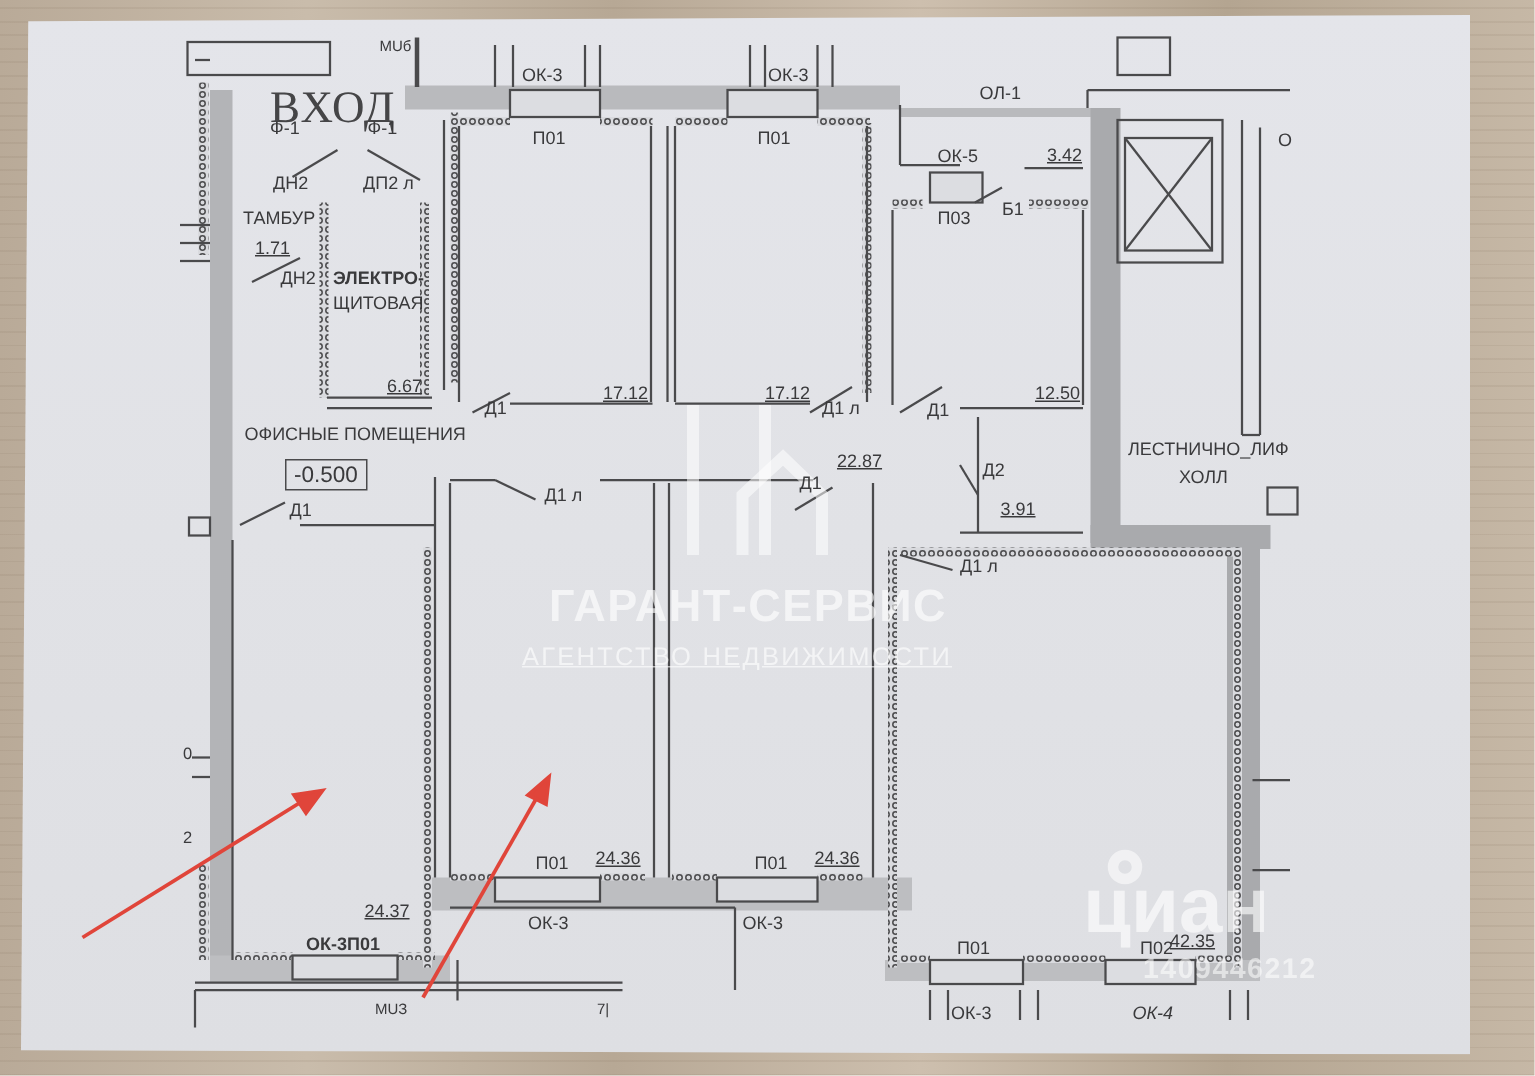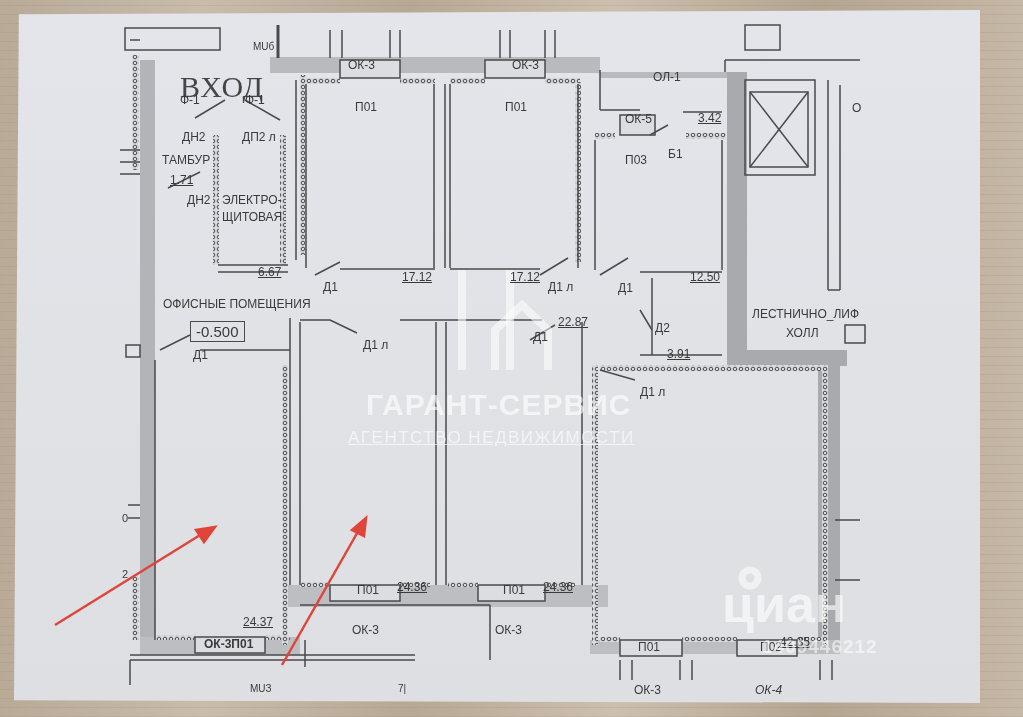--- a/index.html
+++ b/index.html
@@ -6,21 +6,21 @@
   body{width:1023px;height:717px;overflow:hidden;position:relative;
     background:linear-gradient(90deg,#b9aa98 0%,#c9bcab 20%,#b7a895 40%,#cdbfae 60%,#b4a591 80%,#c6b8a6 100%);
     font-family:"Liberation Sans",sans-serif;}
   .wood-lines{position:absolute;inset:0;
     background:repeating-linear-gradient(0deg,rgba(120,100,80,0.10) 0px,rgba(120,100,80,0.10) 1px,transparent 1px,transparent 9px);}
   .paper{position:absolute;left:14px;top:10px;width:966px;height:693px;
     background:linear-gradient(180deg,#e4e5ea 0%,#e1e2e6 50%,#dedfe3 100%);
     box-shadow:0 0 3px rgba(0,0,0,0.25);
     clip-path:polygon(0.5% 0.6%,100% 0%,100% 100%,0% 99.6%);}
   svg.plan{position:absolute;left:0;top:0;}
-  .lbl{position:absolute;color:#3a3a3c;font-size:12px;white-space:nowrap;letter-spacing:0;margin-top:15px;}
+  .lbl{position:absolute;color:#3a3a3c;font-size:12px;white-space:nowrap;letter-spacing:0;}
   .area{text-decoration:underline;}
   .big{font-family:"Liberation Serif",serif;font-size:30px;letter-spacing:1px;color:#454547;}
   .level-box{border:1.5px solid #4a4a4c;padding:1px 5px;font-size:15px;}
   .wm-title{position:absolute;left:366px;top:388px;font-size:30px;font-weight:bold;color:rgba(255,255,255,0.62);letter-spacing:1px;}
   .wm-sub{position:absolute;left:348px;top:428px;font-size:17px;color:rgba(255,255,255,0.62);letter-spacing:1.5px;text-decoration:underline;}
   .cian{position:absolute;left:722px;top:574px;font-size:52px;font-weight:bold;color:rgba(255,255,255,0.62);}
   .cian-id{position:absolute;left:762px;top:636px;font-size:19px;font-weight:bold;color:rgba(255,255,255,0.55);letter-spacing:1px;}
 </style>
 </head>
 <body>
@@ -196,21 +196,21 @@
 
 <div class="lbl" style="left:180px;top:78px;">Ф-1</div>
 <div class="lbl" style="left:245px;top:78px;">Ф-1</div>
 <div class="lbl" style="left:182px;top:115px;">ДН2</div>
 <div class="lbl" style="left:242px;top:115px;">ДП2 л</div>
 
 <div class="lbl" style="left:162px;top:138px;">ТАМБУР</div>
 <div class="lbl area" style="left:170px;top:158px;">1.71</div>
 <div class="lbl" style="left:187px;top:178px;">ДН2</div>
 
-<div class="lbl" style="left:222px;top:178px;">ЭЛЕКТРО-</div>
+<div class="lbl" style="left:222px;top:178px;font-weight:bold;">ЭЛЕКТРО-</div>
 <div class="lbl" style="left:222px;top:195px;">ЩИТОВАЯ</div>
 <div class="lbl area" style="left:258px;top:250px;">6.67</div>
 
 <div class="lbl" style="left:355px;top:85px;">П01</div>
 <div class="lbl area" style="left:402px;top:255px;">17.12</div>
 <div class="lbl" style="left:323px;top:265px;">Д1</div>
 
 <div class="lbl" style="left:505px;top:85px;">П01</div>
 <div class="lbl area" style="left:510px;top:255px;">17.12</div>
 <div class="lbl" style="left:548px;top:265px;">Д1 л</div>

